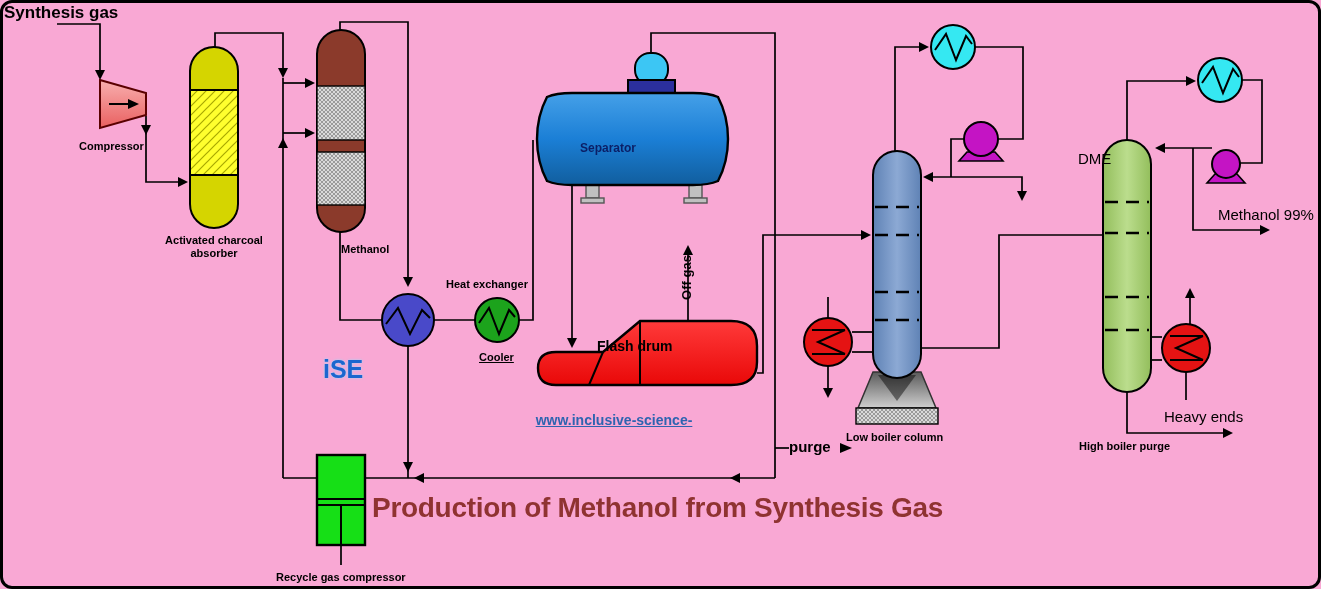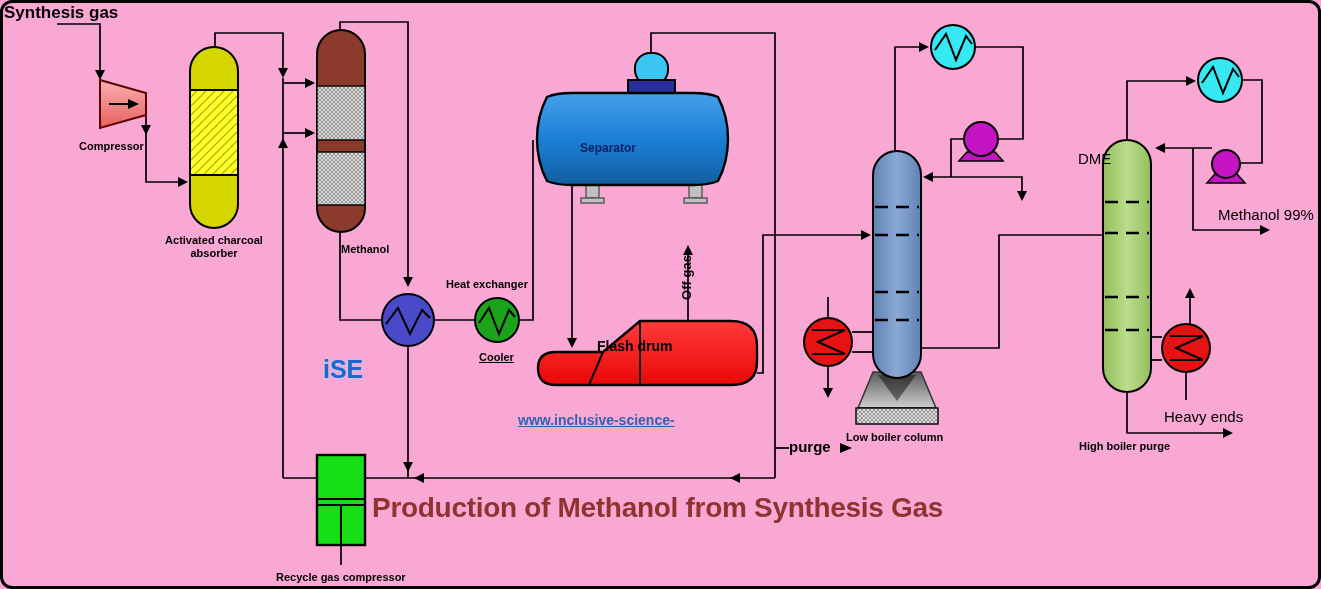--- a/index.html
+++ b/index.html
@@ -26,21 +26,21 @@
     transform:rotate(-90deg);transform-origin:center;}
   #lbl-purge{left:789px;top:438px;font-size:15px;}
   #lbl-low-boiler{left:846px;top:431px;}
   #lbl-dme{left:1078px;top:150px;}
   #lbl-methanol{left:1218px;top:206px;}
   #lbl-heavy-ends{left:1164px;top:408px;}
   #lbl-high-boiler{left:1079px;top:440px;}
   #lbl-recycle{left:276px;top:571px;}
   #lbl-ise{left:311px;top:355px;font-size:25px;font-weight:bold;color:#1B66CF;
     text-shadow:0 0 3px #A8CCF2, 0 0 1px #CFE3F8;letter-spacing:0px;margin-left:12px;}
-  #lbl-website{left:518px;top:410px;width:192px;text-align:left;font-size:14px;font-weight:bold;
+  #lbl-website{left:518px;top:410px;width:192px;text-align:center;font-size:14px;font-weight:bold;
     color:#2E64B0;text-decoration:underline;line-height:1.45;cursor:pointer;}
   #lbl-title{left:372px;top:492px;font-size:28px;font-weight:bold;color:#8F3331;letter-spacing:-0.3px;}
 </style>
 </head>
 <body>
 
 <div id="stage">
   <div id="frame"></div>
 
   <svg id="pfd" width="1321" height="589" viewBox="0 0 1321 589">

